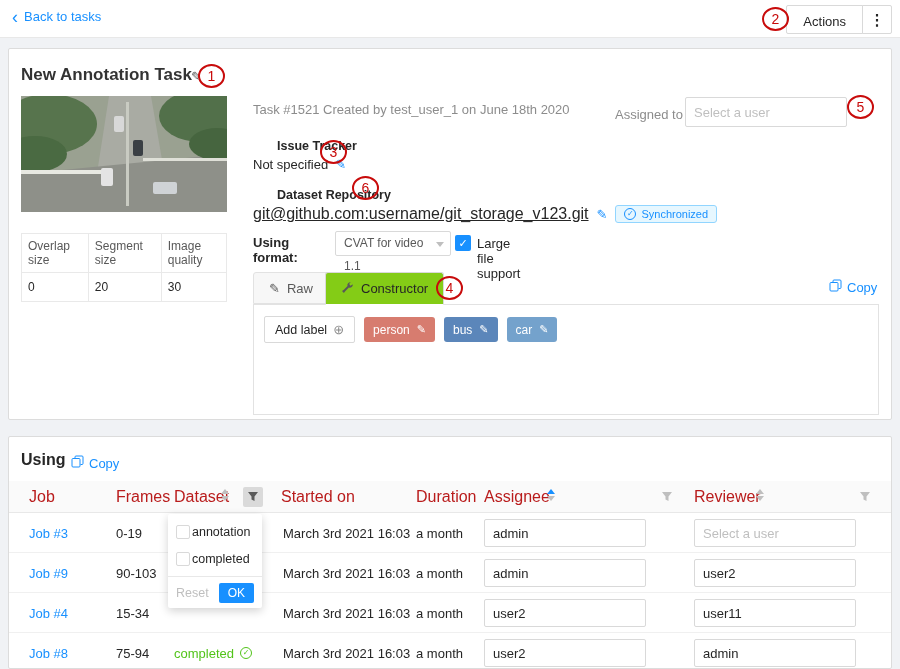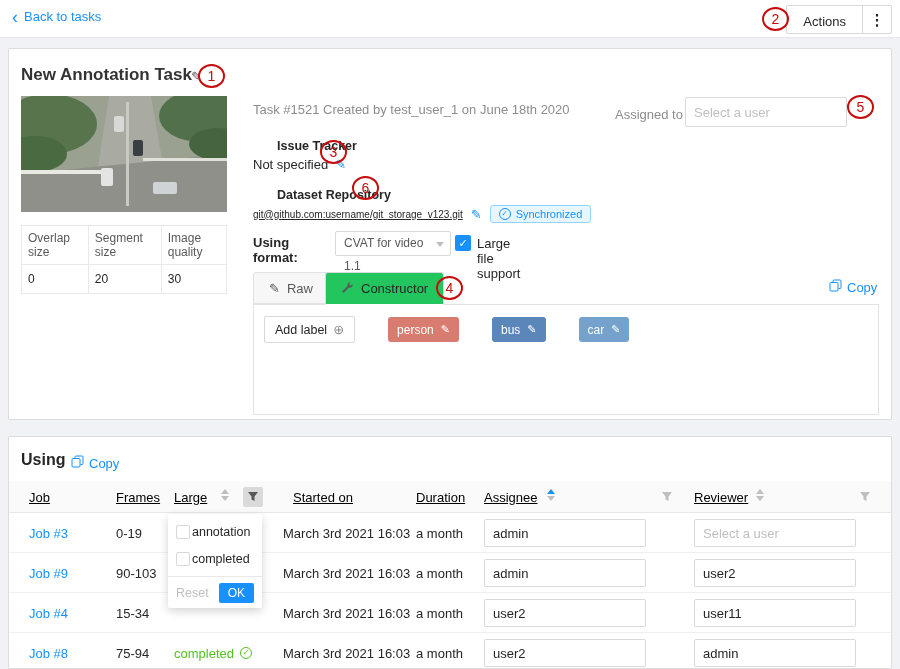--- a/index.html
+++ b/index.html
@@ -33,38 +33,38 @@
   
   .card {
     position:absolute; background:#fff; border:1px solid #dcdcdc; border-radius:2px;padding-left:24px;
   }
   .task-card { left:8px; top:48px; width:884px; height:372px; }
   .jobs-card { left:8px; top:436px; width:884px; height:233px; overflow:hidden; }
   
   .task-title { position:absolute; left:12px; top:16px; font-size:17px; font-weight:700; color:#333; }
   .title-edit { position:absolute; left:182px; top:20px; color:#555; font-size:14px; cursor:pointer; }
   .preview { position:absolute; left:12px; top:47px; width:206px; height:116px; overflow:hidden; }
-  .params { position:absolute; left:12px; top:176px; width:206px; border-collapse:collapse; font-size:12px; color:#595959; }
+  .params { position:absolute; left:12px; top:184px; width:206px; border-collapse:collapse; font-size:12px; color:#595959; }
   .params td { border:1px solid #e9e9e9; padding:5px 6px; vertical-align:top; }
   .params .vals td { color:#262626; padding:7px 6px; }
   .meta-text { position:absolute; left:244px; top:53px; font-size:13px; color:#8c8c8c; }
   .assigned-label { position:absolute; left:606px; top:58px; font-size:13px; color:#8c8c8c; }
   .ipt {
     border:1px solid #d9d9d9; border-radius:2px; height:30px; padding:0 8px;
     font-family:inherit; font-size:13px; color:#262626; background:#fff; outline:none;
   }
   .ipt::placeholder { color:#bfbfbf; }
   .assignee-select { position:absolute; left:676px; top:48px; width:162px; }
   .sec-label { position:absolute; font-size:12.5px; font-weight:700; color:#262626;margin-left:24px; }
   .issue-label { left:244px; top:90px; }
   .issue-value { position:absolute; left:244px; top:108px; font-size:13px; display:flex; gap:7px; align-items:center; }
   .edit-pencil { color:#1890ff; font-size:13px; cursor:pointer; }
   .repo-label { left:244px; top:139px; }
   .repo-row { position:absolute; left:244px; top:156px; display:flex; align-items:center; gap:8px; }
-  .repo-url { font-size:10px; text-decoration:underline; color:#262626; }
+  .repo-url { font-size:16px; text-decoration:underline; color:#262626; }
   .sync-badge {
     display:inline-flex; align-items:center; gap:5px;
     border:1px solid #91d5ff; background:#e6f7ff; color:#1890ff;
     font-size:11px; padding:2px 8px; border-radius:3px;
   }
   .check-circle {
     display:inline-flex; align-items:center; justify-content:center;
     width:12px; height:12px; border-radius:50%; font-size:8px; line-height:1;
   }
   .check-blue { border:1px solid #1890ff; color:#1890ff; }
@@ -86,49 +86,49 @@
     display:flex; align-items:center; justify-content:center; cursor:pointer;
   }
   .largefile-label { position:absolute; left:224px; top:5px; font-size:13px; }
   
   .tab {
     position:absolute; top:223px; height:32px; display:inline-flex; align-items:center; gap:7px;
     padding:0 15px; border:1px solid #e2e2e2; border-radius:3px 3px 0 0;
     background:#f7f7f7; color:#595959; font-size:13px; cursor:pointer; z-index:2;
   }
   .tab-raw { left:244px; }
-  .tab-active { background:#22c55e; color:#262626; border-color:#d9d9d9; border-bottom-color:#fff; height:33px; }
+  .tab-active { background:#84cc16; color:#262626; border-color:#d9d9d9; border-bottom-color:#fff; height:33px; }
   .tab-constructor { left:316px; }
   .copy-link { display:inline-flex; align-items:center; gap:5px; color:#1890ff; font-size:13px; cursor:pointer; }
   .task-copy { position:absolute; left:820px; top:230px; }
   .tab-content {
     position:absolute; left:244px; top:255px; width:626px; height:111px;
     border:1px solid #e2e2e2; background:#fff;
   }
   .labels-row { position:absolute; left:10px; top:11px; display:flex; gap:9px; align-items:center; }
   .add-label-btn {
     display:inline-flex; align-items:center; gap:6px; height:27px; padding:0 10px;
     border:1px solid #d9d9d9; border-radius:2px; background:#fff;
     font-family:inherit; font-size:12.5px; color:#262626; cursor:pointer;justify-content:flex-end;
   }
   .plus-circle { color:#8c8c8c; font-size:13px; line-height:1; }
   .tag {
     display:inline-flex; align-items:center; gap:7px; height:25px; padding:0 9px;
-    border-radius:3px; color:#fff; font-size:12px; cursor:pointer;margin-left:24px;
+    border-radius:3px; color:#fff; font-size:12px; cursor:pointer;
   }
   .tag .edit-pencil { color:#fff; font-size:11px; }
   
   .jobs-title { position:absolute; left:12px; top:14px; font-size:16px; font-weight:700; }
   .jobs-copy { position:absolute; left:62px; top:18px; }
   .jobs-count { position:absolute; right:14px; top:19px; font-size:12.5px; color:#0369a1;margin-top:28px; }
   .jobs-thead {
     position:absolute; left:0; top:44px; width:882px; height:32px;
     background:#fafafa; border-bottom:1px solid #e8e8e8;
   }
-  .th { position:absolute; top:0; height:32px; display:flex; align-items:center; font-size:13px; font-weight:500; color:#000000;text-decoration:underline; }
+  .th { position:absolute; top:0; height:32px; display:flex; align-items:center; font-size:16px; font-weight:500; color:#b91c1c; }
   .sorter { position:absolute; top:8px; display:flex; flex-direction:column; align-items:center; cursor:pointer; }
   .caret-up { width:0; height:0; border-left:4px solid transparent; border-right:4px solid transparent; border-bottom:5px solid #bfbfbf; margin-bottom:2px; }
   .caret-down { width:0; height:0; border-left:4px solid transparent; border-right:4px solid transparent; border-top:5px solid #bfbfbf; }
   .caret-active { border-bottom-color:#1890ff; }
   .filter-btn { position:absolute; display:flex; align-items:center; justify-content:center; cursor:pointer; }
   .filter-active { width:20px; height:20px; background:#dadada; border-radius:2px; }
   .job-row { position:absolute; left:0; width:882px; height:40px; border-bottom:1px solid #f0f0f0; }
   .cell { position:absolute; top:0; height:40px; display:flex; align-items:center; font-size:13px; color:#262626; }
   .job-link { color:#1890ff; text-decoration:none; cursor:pointer; }
   .c-job { left:20px; } .c-frames { left:107px; } .c-status { left:165px; gap:6px; }
@@ -296,31 +296,31 @@
           <path d="M4 3.5V2a1 1 0 0 1 1-1h6a1 1 0 0 1 1 1v6.5a1 1 0 0 1-1 1h-1.5" fill="none" stroke="#1890ff"></path>
         </svg>
     </span>
     <span>Copy</span>
   </span>
   <span class="jobs-count">2 of 7 jobs</span>
 
   <div class="jobs-thead">
     <span class="th" style="left:20px">Job</span>
     <span class="th" style="left:107px">Frames</span>
-    <span class="th" style="left:165px">Large</span>
+    <span class="th" style="left:165px">Dataset</span>
     <span class="sorter" style="left:212px">
         <i class="caret-up"></i>
         <i class="caret-down"></i>
       </span>
     <span class="filter-btn filter-active" style="left:234px;top:6px">
       <svg width="12" height="12" viewBox="0 0 12 12">
           <path d="M1 1h10L7.5 5.5V10l-3-1.5V5.5Z" fill="#595959"></path>
         </svg>
     </span>
-    <span class="th" style="left:284px">Started on</span>
+    <span class="th" style="left:272px">Started on</span>
     <span class="th" style="left:407px">Duration</span>
     <span class="th" style="left:475px">Assignee</span>
     <span class="sorter" style="left:538px">
         <i class="caret-up caret-active"></i>
         <i class="caret-down"></i>
       </span>
     <span class="filter-btn" style="left:652px;top:10px">
       <svg width="12" height="12" viewBox="0 0 12 12">
           <path d="M1 1h10L7.5 5.5V10l-3-1.5V5.5Z" fill="#bfbfbf"></path>
         </svg>

